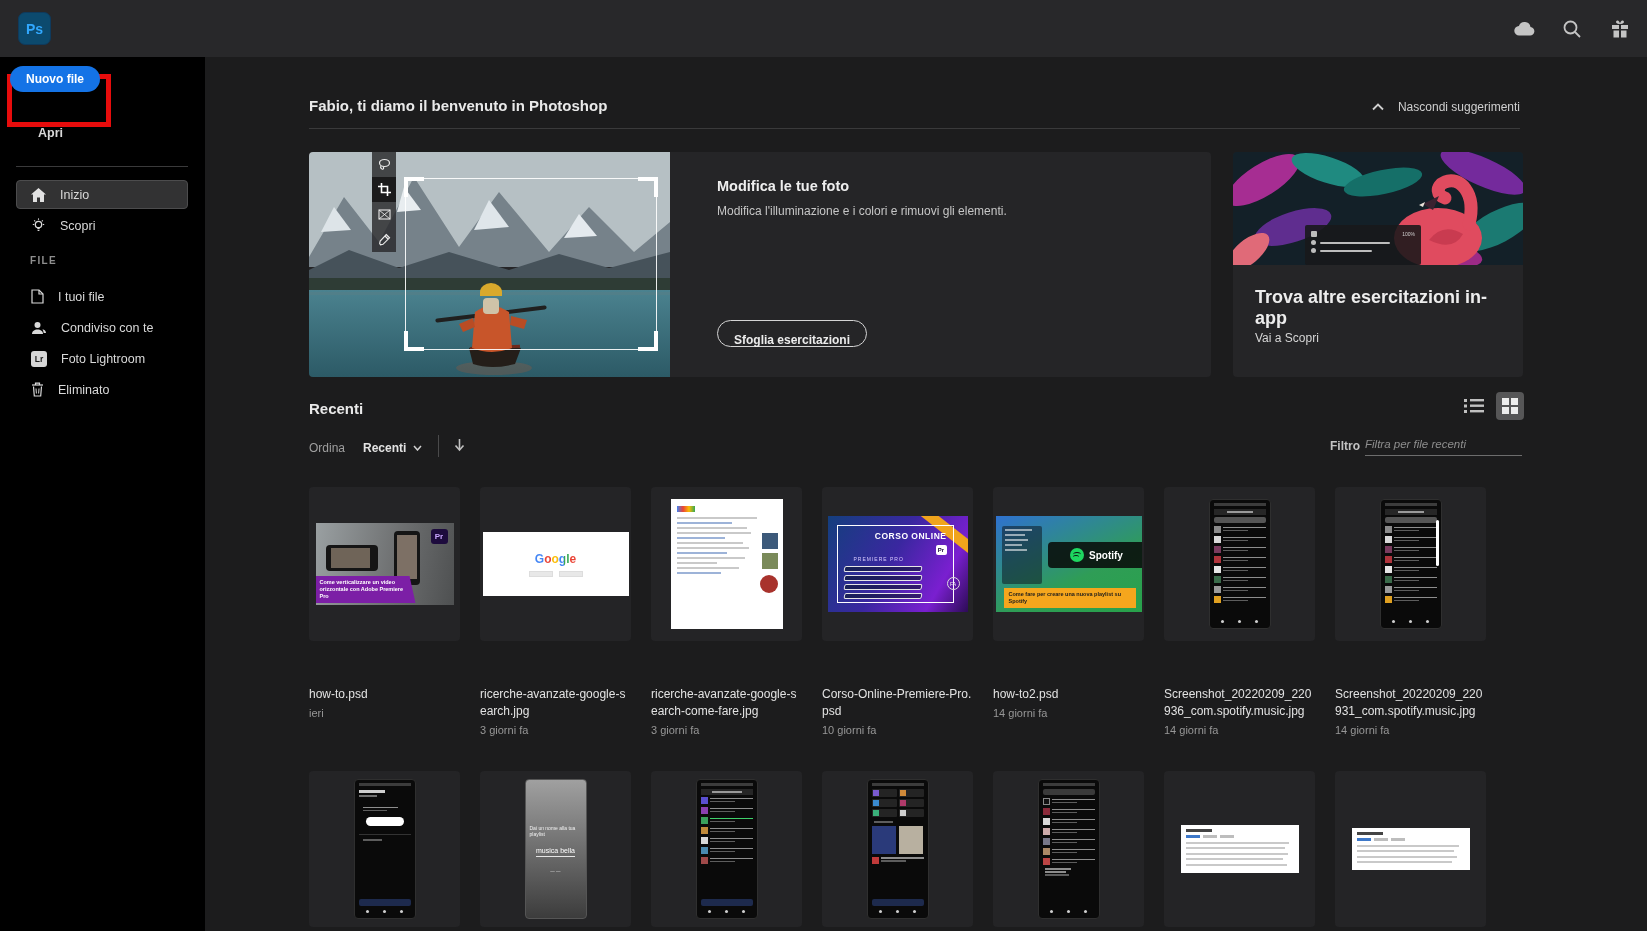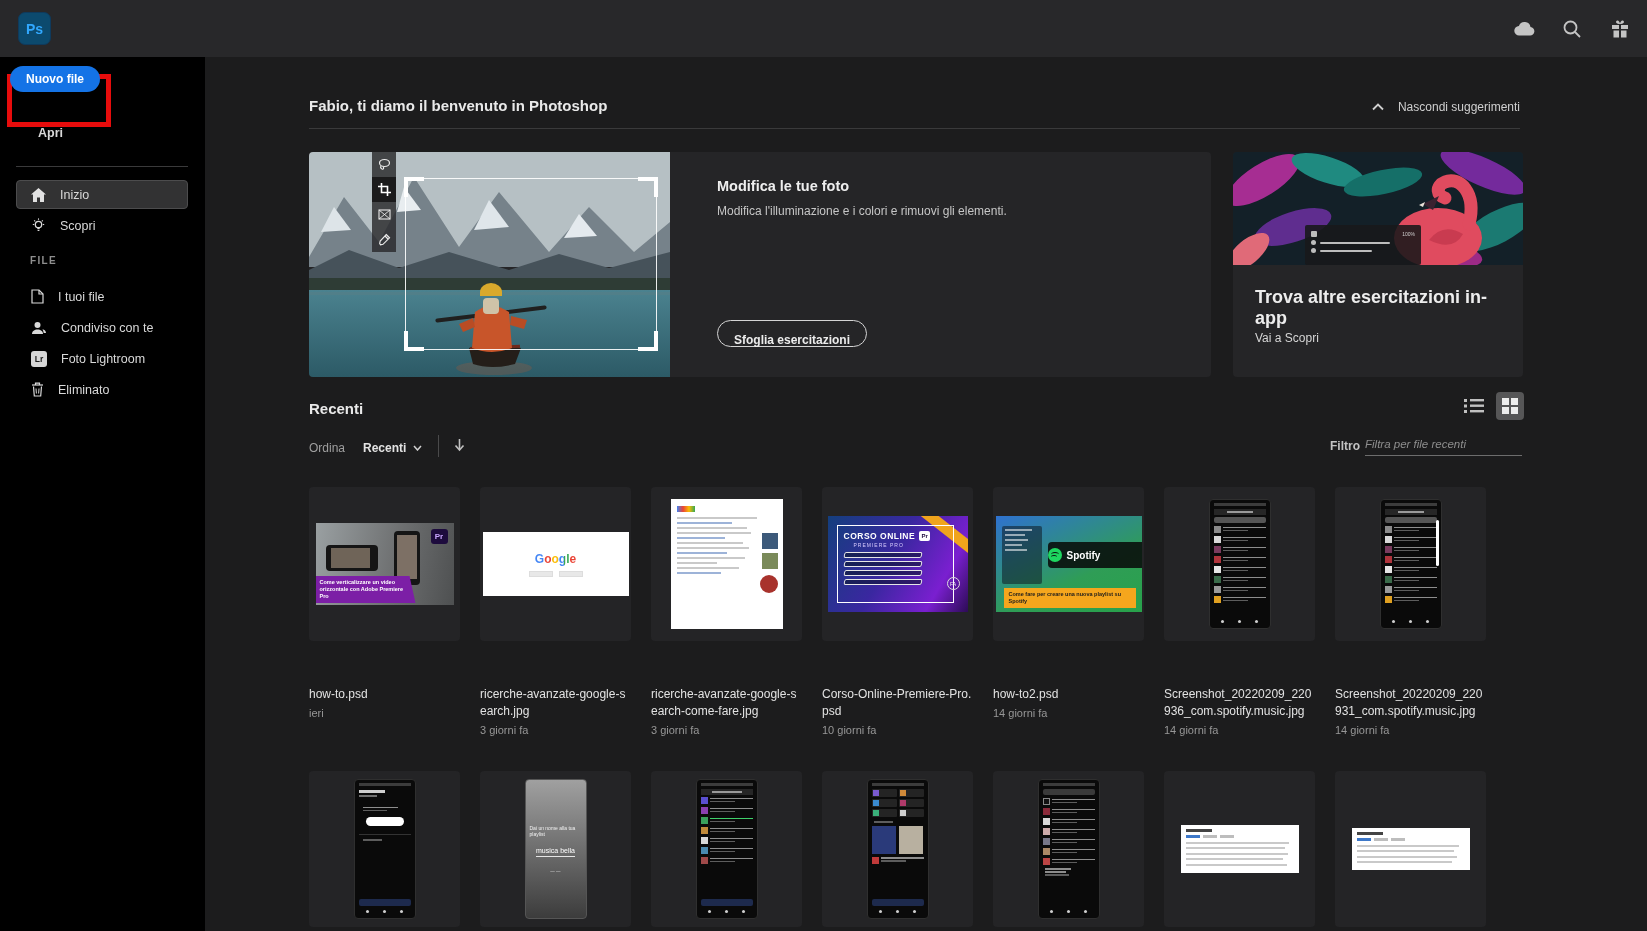--- a/index.html
+++ b/index.html
@@ -121,36 +121,36 @@
 
   .th-gres { width:112px; height:130px; background:#fff; padding:7px 6px; }
   .gr-logo { width:18px; height:6px; background:linear-gradient(90deg,#4285f4,#ea4335,#fbbc05,#34a853); margin-bottom:5px; }
   .gr-line { height:2px; background:#c9c9c9; margin-bottom:3px; }
   .gr-line.b { background:#9db3d8; }
   .gr-img { position:absolute; right:5px; width:16px; height:16px; }
   .th-gres { position:relative; }
 
   .th-corso { width:140px; height:96px; background:linear-gradient(120deg,#143f7e,#3a27a0 45%,#7a1fd0 78%,#2c0c55); position:relative; }
   .co-box { position:absolute; left:9px; top:9px; right:14px; bottom:9px; border:1px solid #fff; padding:5px 6px; }
-  .co-title-row { display:flex; align-items:flex-end; gap:4px; }
+  .co-title-row { display:flex; align-items:flex-end; gap:4px;flex-direction:column; }
   .co-title { color:#fff; font-size:8.5px; font-weight:bold; letter-spacing:0.5px; }
   .co-pr { width:11px; height:10px; background:#fff; color:#1d0b3d; font-size:6px; font-weight:bold;
            display:flex; align-items:center; justify-content:center; border-radius:2px; }
   .co-sub { color:#d9ccff; font-size:5px; letter-spacing:1px; margin:1px 0 4px 10px; }
   .co-bar { width:78px; height:6px; border:1px solid #e6e6e6; border-radius:2px; margin-bottom:3px;
             background:rgba(10,20,40,0.55); transform:skewX(-12deg); }
   .co-ribbon { position:absolute; top:8px; right:-22px; width:86px; height:11px; background:#f0a41c; transform:rotate(38deg); }
   .co-fa { position:absolute; right:8px; bottom:22px; width:13px; height:13px; border:1px solid #ddd; border-radius:50%;
            color:#eee; font-size:5px; display:flex; align-items:center; justify-content:center; }
 
   .th-spotify { width:146px; height:96px; background:linear-gradient(155deg,#2f72d0,#2f9d56 62%,#28a24b); position:relative; }
   .sp-shot { position:absolute; left:6px; top:10px; width:40px; height:58px; background:rgba(15,25,35,0.55); border-radius:2px; padding:3px; }
   .sp-shot i { display:block; height:2px; background:rgba(255,255,255,0.55); margin-bottom:3px; }
   .sp-pill { position:absolute; left:52px; top:26px; width:98px; height:26px; background:rgba(10,16,12,0.9); border-radius:4px;
-             display:flex; align-items:center; gap:5px; }
+             display:flex; align-items:center; justify-content:center; gap:5px; }
   .sp-logo { width:14px; height:14px; border-radius:50%; background:#1ed760; position:relative; }
   .sp-logo::before, .sp-logo::after { content:""; position:absolute; left:3px; border-top:1.6px solid #0a1410; border-radius:50%; }
   .sp-logo::before { top:4px; width:8px; height:4px; }
   .sp-logo::after  { top:7px; width:6px; height:3px; }
   .sp-word { color:#fff; font-size:10px; font-weight:bold; }
   .sp-banner { position:absolute; left:8px; right:6px; bottom:4px; background:#f5a61d; color:#1d1d1d;
                font-size:5.5px; font-weight:bold; line-height:7px; padding:3px 5px; }
 
   .th-phone { width:62px; height:130px; background:#0a0a0a; border:1px solid #2f2f2f; border-radius:4px; position:relative; padding:3px 4px; }
   .grid.row2 .th-phone { height:140px; }

